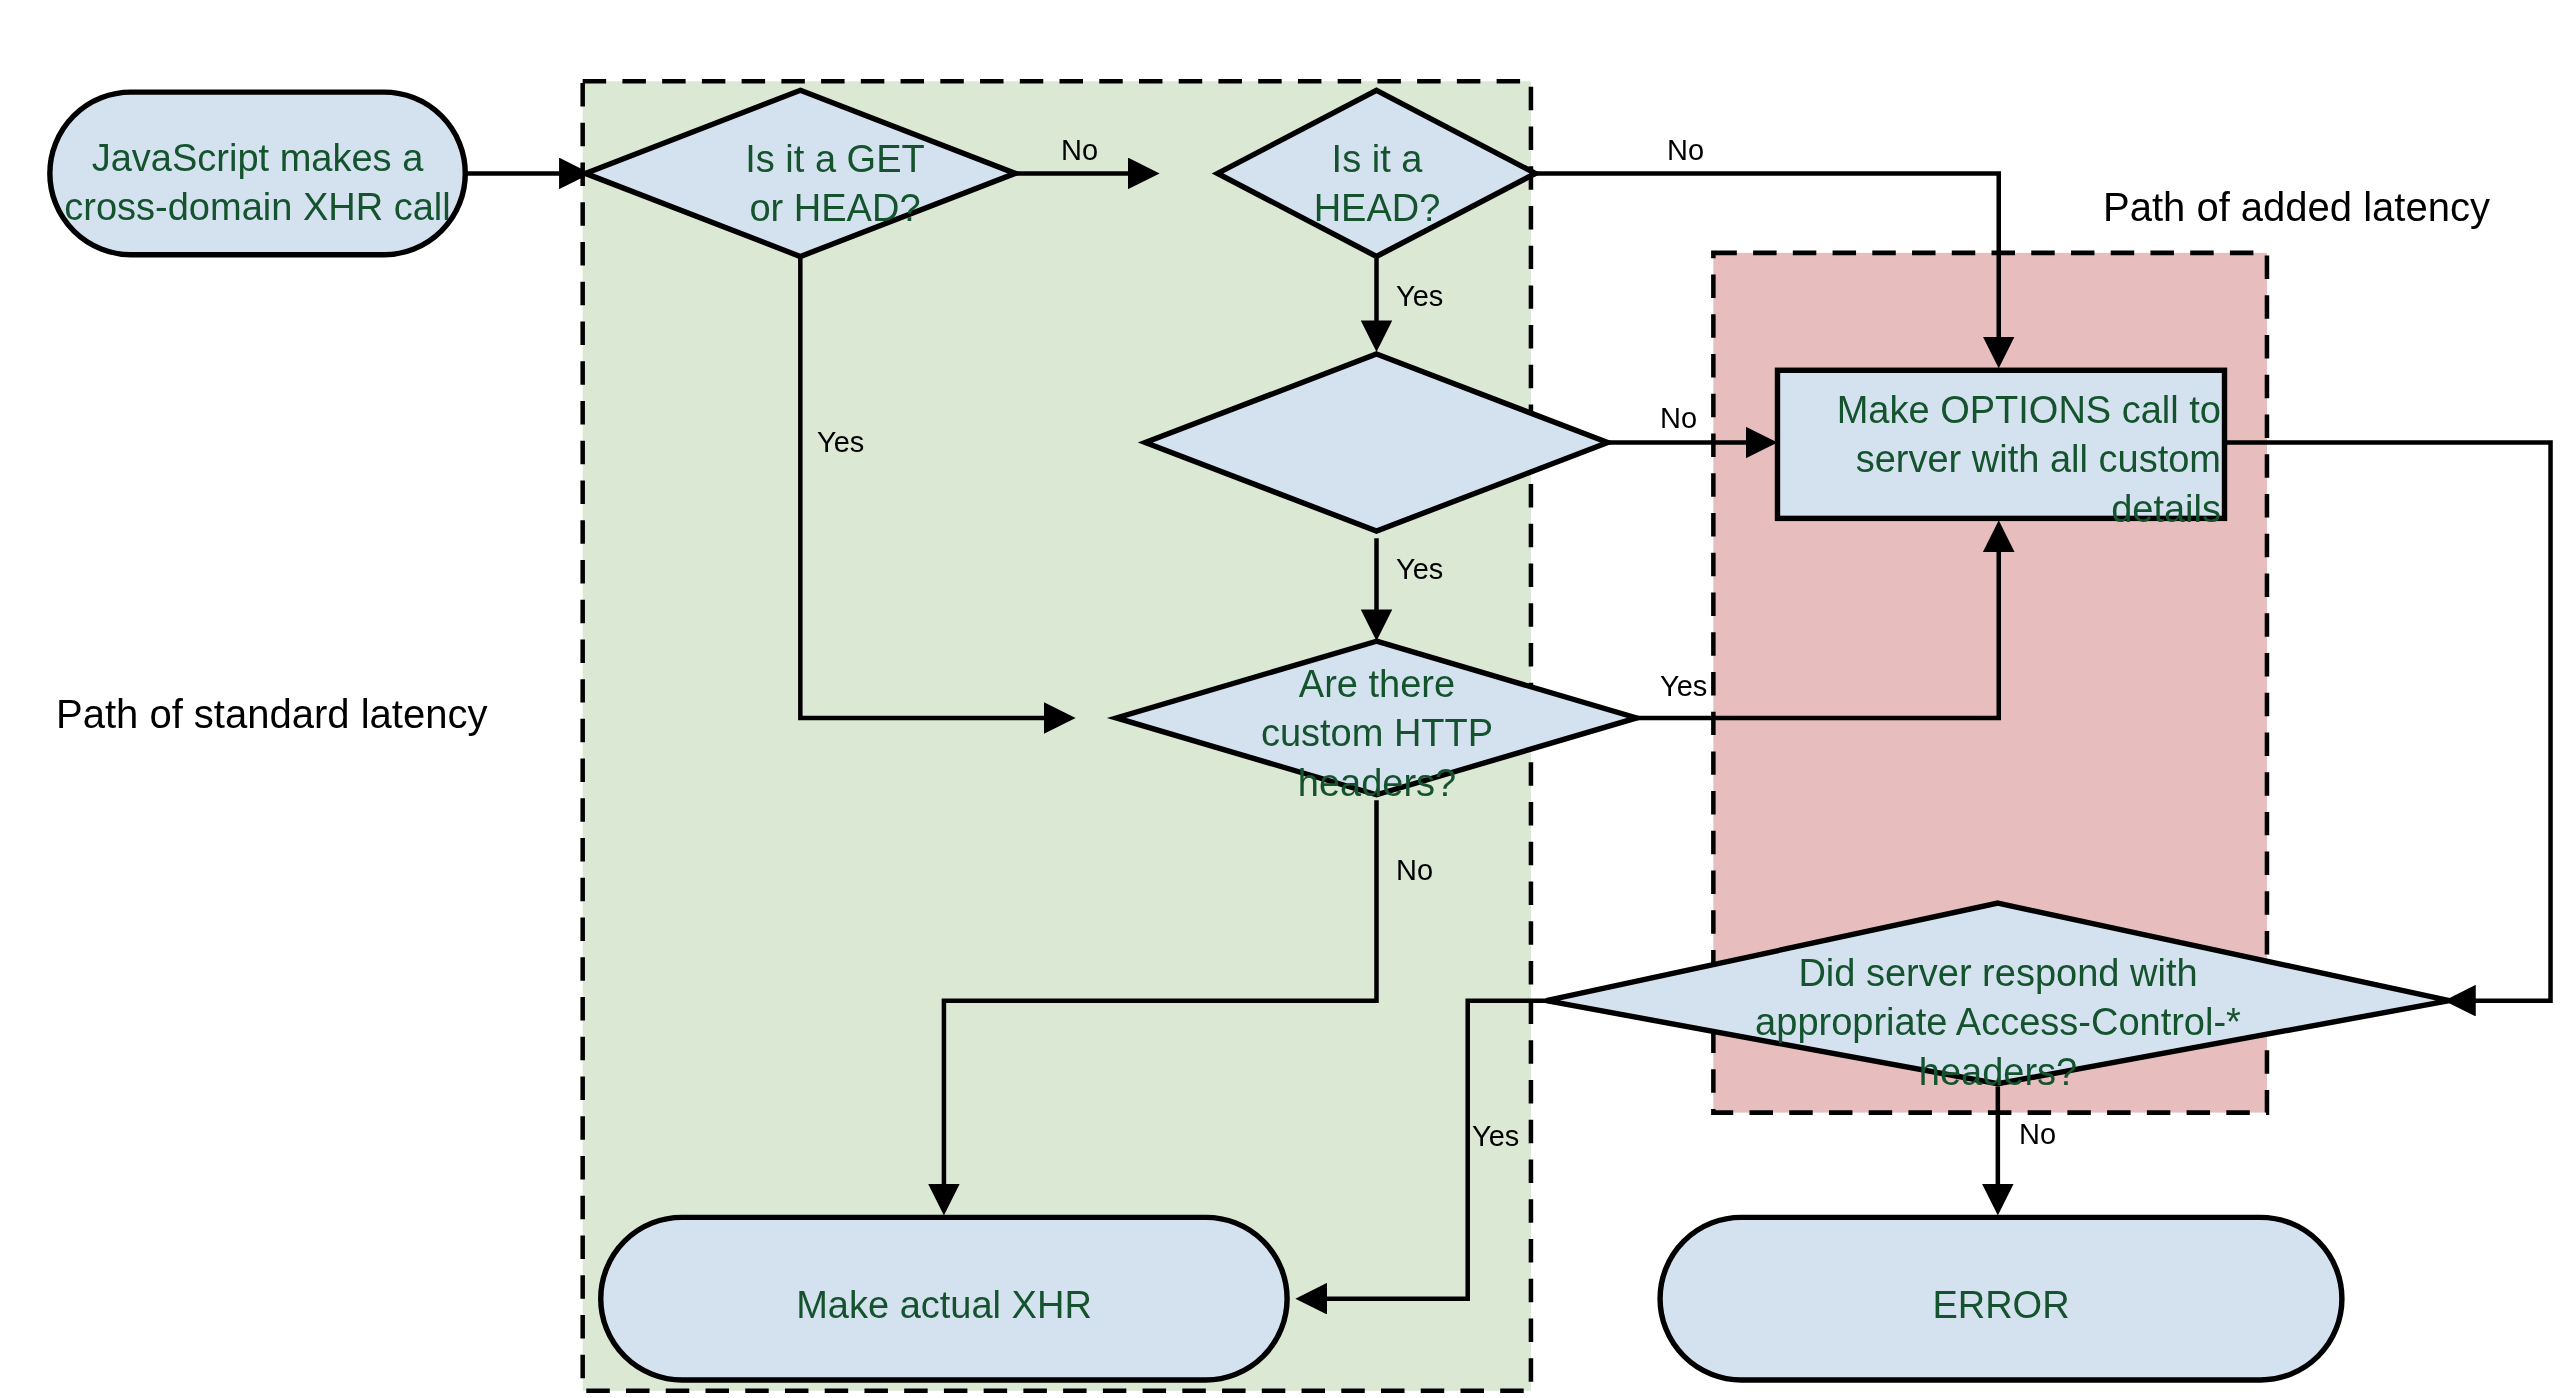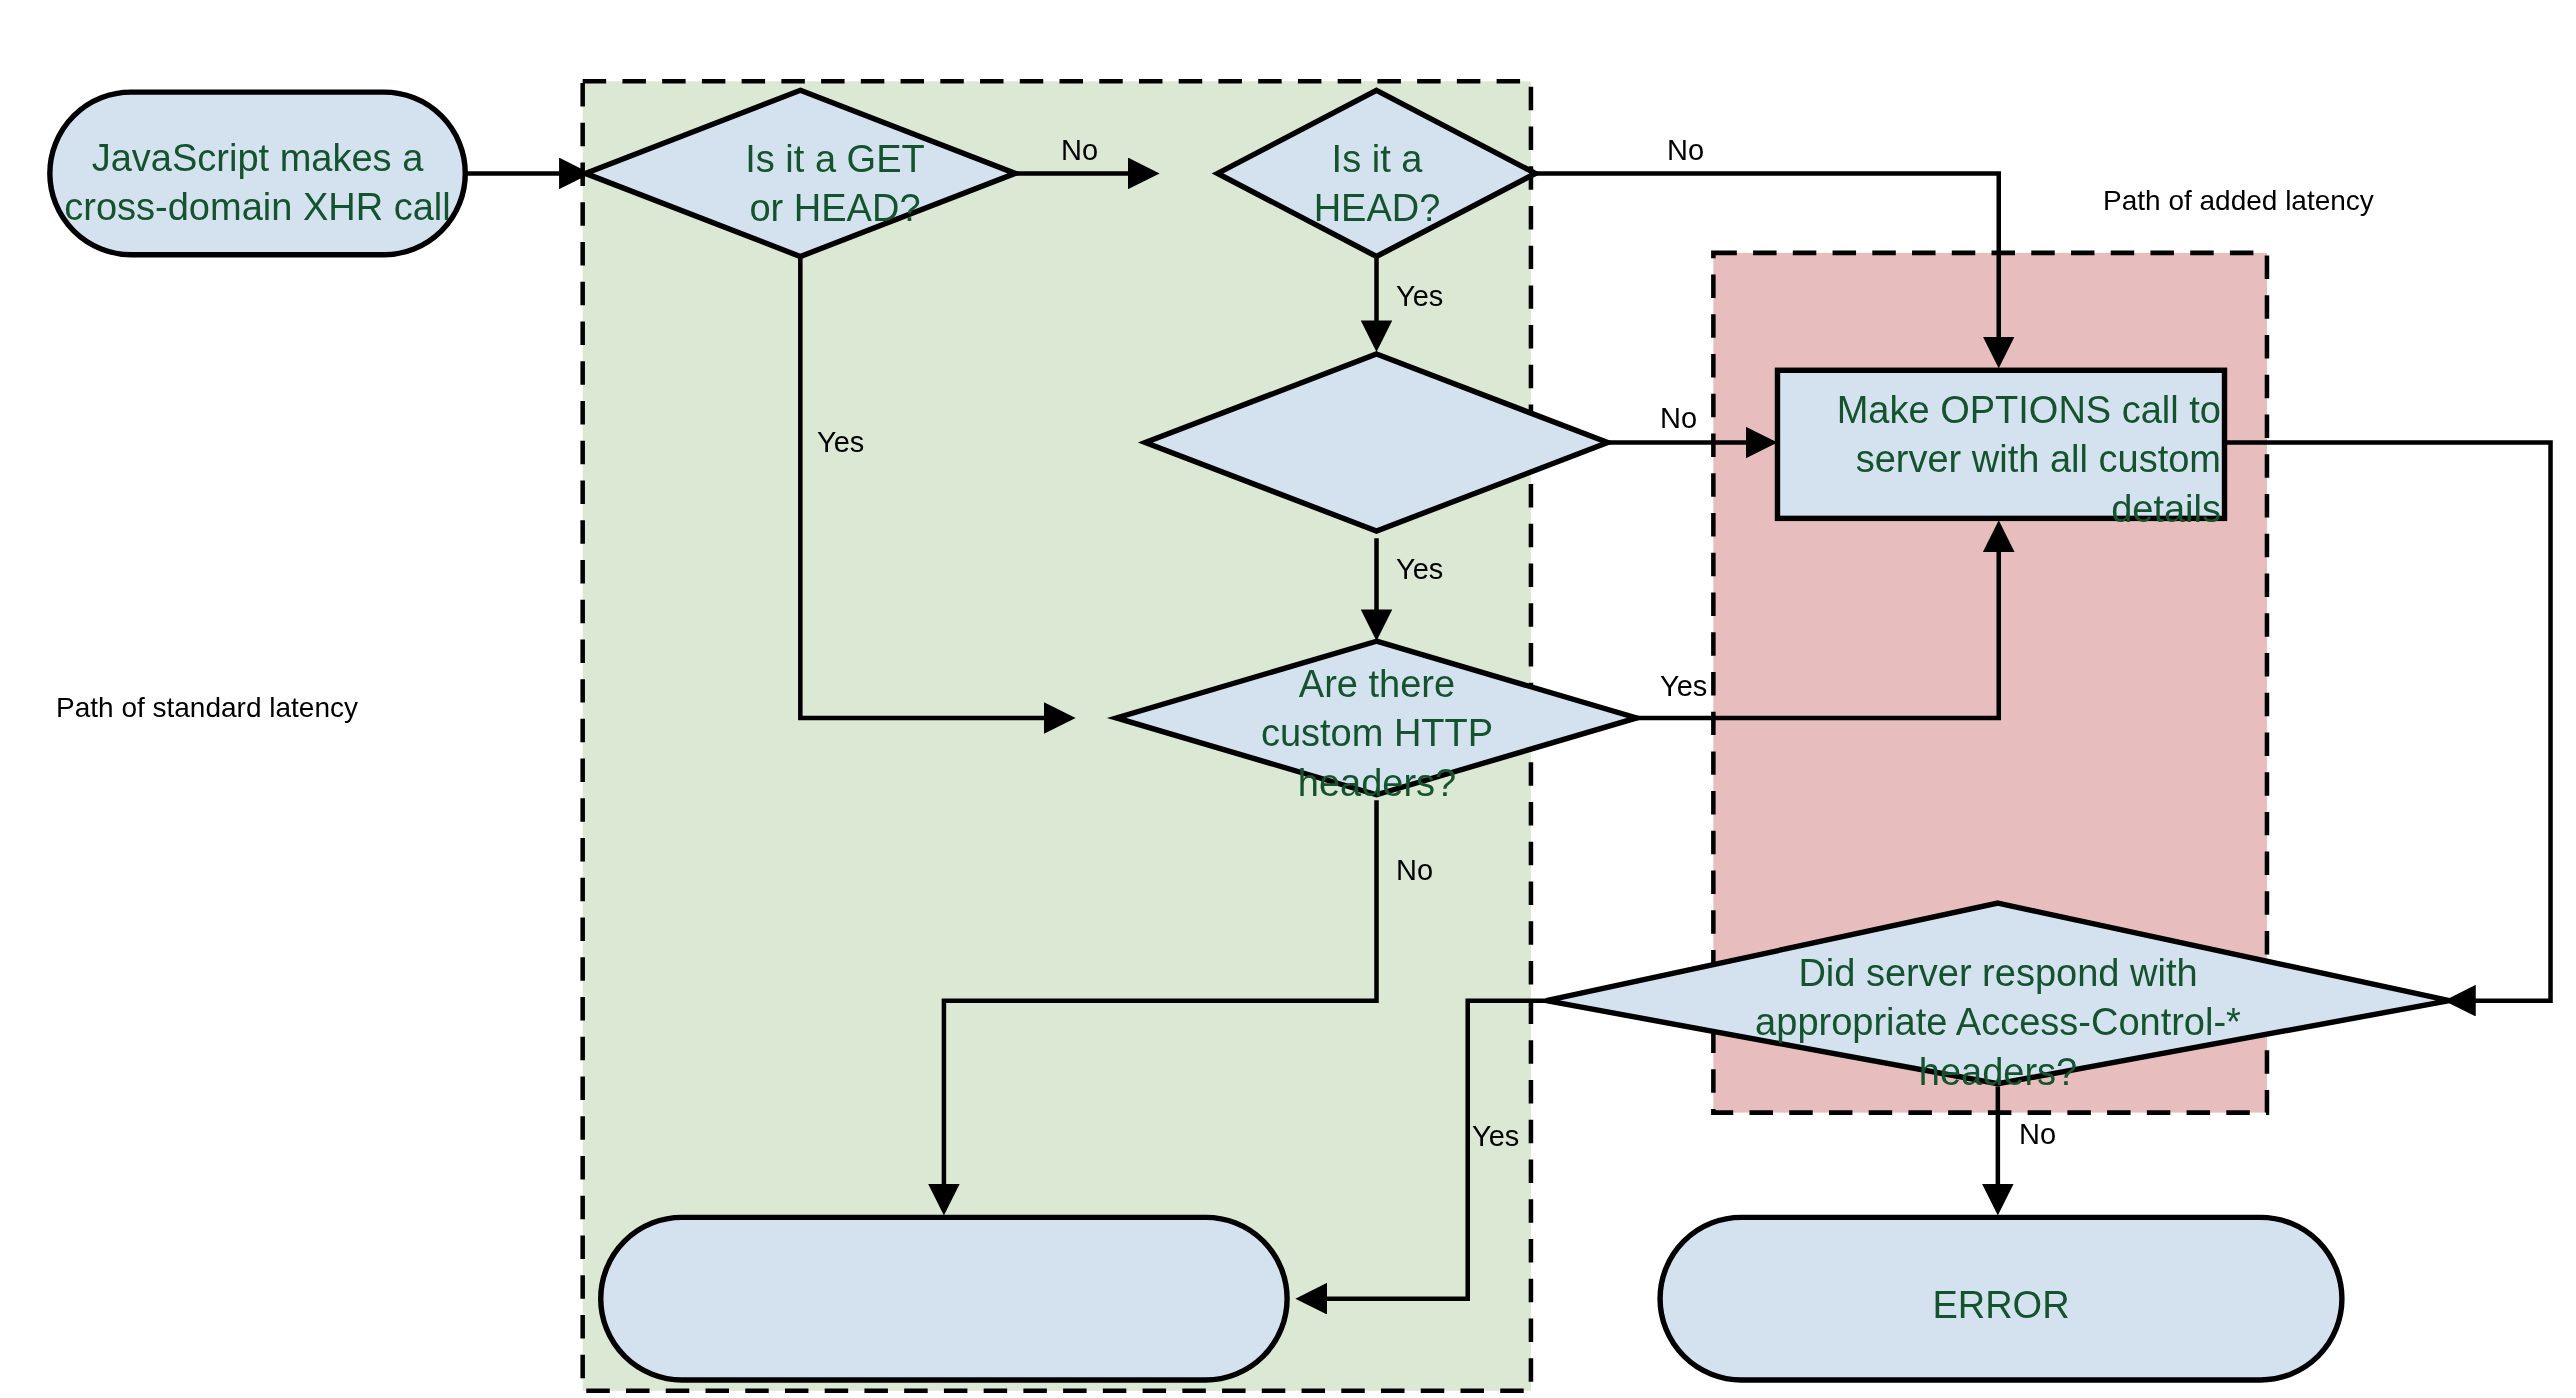--- a/index.html
+++ b/index.html
@@ -1,19 +1,19 @@
 <!DOCTYPE html>
 <html style="font-size:14.5px"><head>
 <meta charset="utf-8">
 <style>
   html,body{margin:0;padding:0;background:#ffffff;}
   #stage{position:relative;width:2576px;height:1398px;background:#ffffff;
          font-family:"Liberation Sans","DejaVu Sans",sans-serif;overflow:hidden;}
   svg{position:absolute;left:0;top:0;width:2576px;height:1398px;}
-  .zone-label{position:absolute;font-size:28px;color:#000;white-space:nowrap;}
+  .zone-label{position:absolute;font-size:40px;color:#000;white-space:nowrap;}
   .node-text{position:absolute;text-align:center;font-size:38px;color:#14532d;
              line-height:1.30;pointer-events:none;white-space:pre-line;}
   .edge-label{position:absolute;font-size:29px;color:#000;white-space:nowrap;}
 </style>
 </head>
 <body>
 
 <div id="stage">
 
   <svg viewBox="0 0 2852 1548" xmlns="http://www.w3.org/2000/svg">
@@ -88,20 +88,21 @@
 headers?</div>
 
   <div class="node-text" style="left:1781px; top:386px; width:440px;text-align:right;">Make OPTIONS call to
 server with all custom
 details</div>
 
   <div class="node-text" style="left:1752px; top:936px; width:492px;margin-top:13px;">Did server respond with
 appropriate Access-Control-*
 headers?</div>
 
+  <div class="node-text" style="left:601px; top:1281px; width:686px;">Make actual XHR</div>
 
   <div class="node-text" style="left:1660px; top:1281px; width:682px;">ERROR</div>
 
   <div class="edge-label" style="left:1061px; top:134px;">No</div>
 
   <div class="edge-label" style="left:817px; top:426px;">Yes</div>
 
   <div class="edge-label" style="left:1667px; top:134px;">No</div>
 
   <div class="edge-label" style="left:1396px; top:280px;">Yes</div>

